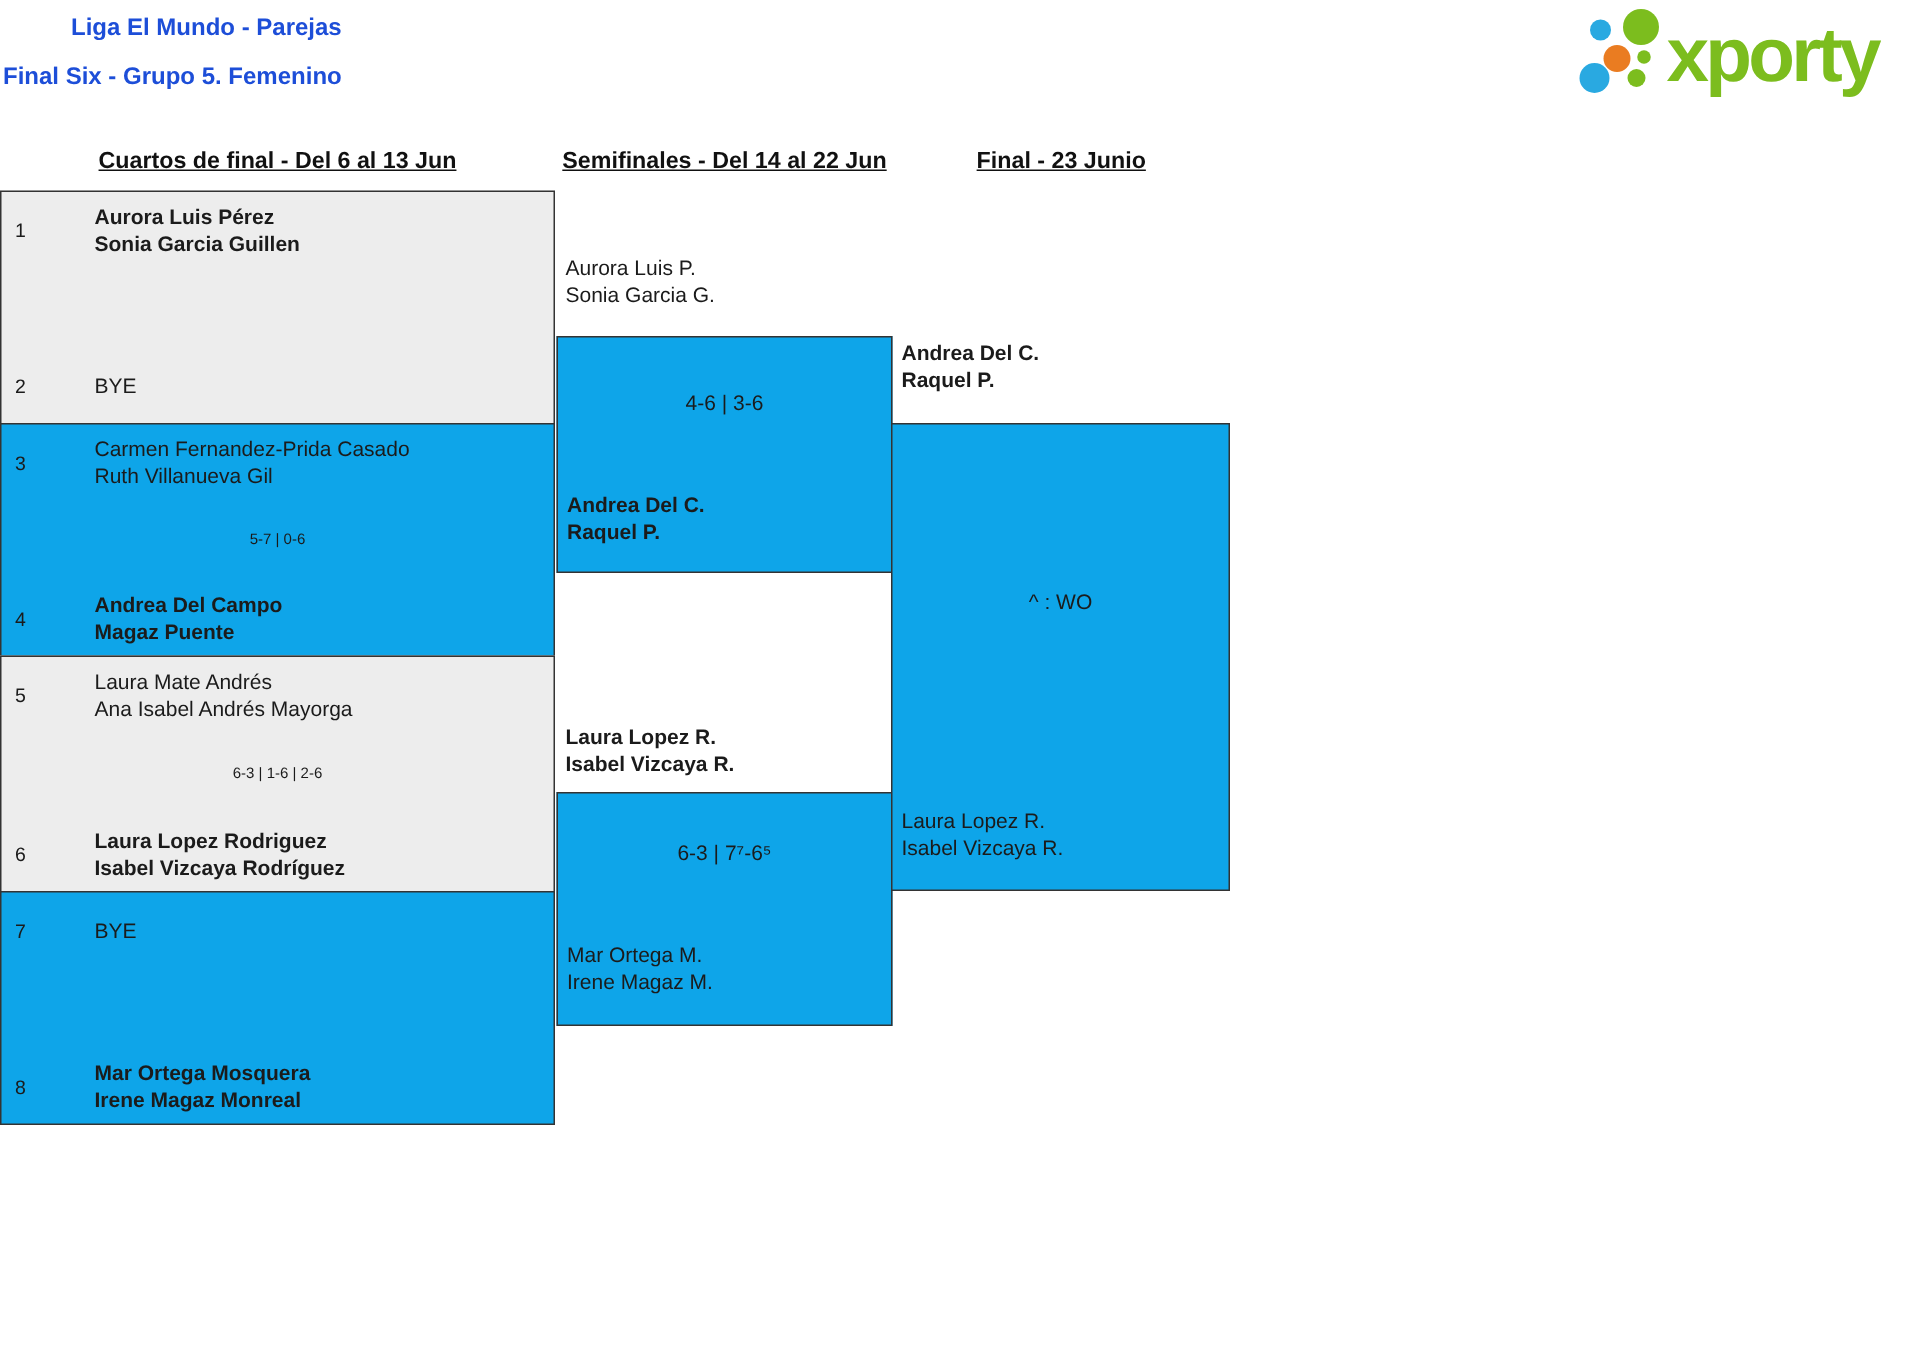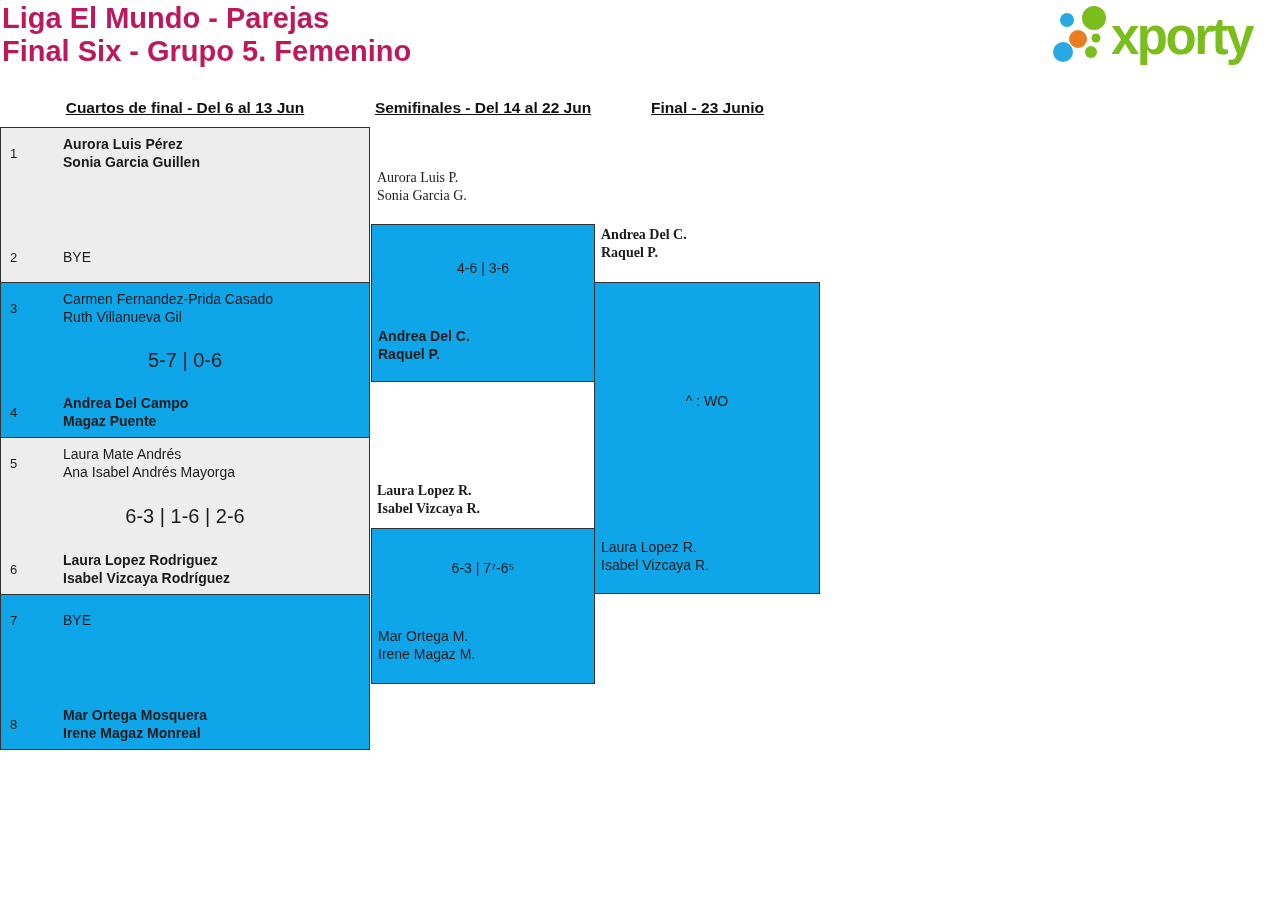--- a/index.html
+++ b/index.html
@@ -1,21 +1,21 @@
 <!DOCTYPE html>
 <html><head>
 <meta charset="utf-8">
 <style>
   * { margin:0; padding:0; box-sizing:border-box; }
   html,body { background:#fff; }
   .page {
     position:relative; width:1280px; height:905px; background:#ffffff;
     font-family:"Liberation Sans","DejaVu Sans",sans-serif; color:#1b1b1b; overflow:hidden;
   }
-  .title-block { position:absolute; left:2px; top:2px; font-size:29px; font-weight:700; line-height:33px; color:#be185d; }
+  .title-block { position:absolute; left:2px; top:2px; font-size:16px; font-weight:700; line-height:33px; color:#1d4ed8;text-align:right; }
   .logo { position:absolute; left:1045px; top:0; width:230px; height:72px; display:block; text-decoration:none; }
   .logo-text { font-family:"Liberation Sans","DejaVu Sans",sans-serif; font-weight:700; font-size:51px; letter-spacing:-2.5px; fill:#7cbd1e; }
 
   .round-header { position:absolute; top:97px; font-size:15.5px; font-weight:600; text-align:center; line-height:22px; color:#111;text-decoration:underline; }
   .rh-qf { left:0; width:370px; }
   .rh-sf { left:373px; width:220px; }
   .rh-f  { left:595px; width:225px; }
 
   .box { position:absolute; border:1px solid #333; background:#0ea5e9; }
   .box.gray { background:#ededed; }
@@ -25,33 +25,33 @@
   .qf2 { top:282px; height:156px; }
   .qf3 { top:437px; height:158px; }
   .qf4 { top:594px; height:156px; }
 
   .row { display:flex; align-items:center; min-height:36px; position:relative; z-index:1; }
   .seed { width:17px; flex:none; font-size:13px; color:#1b1b1b; }
   .names { font-size:14px; line-height:18px; }
   .names span { display:block;margin-left:36px; }
   .bold { font-weight:700; }
 
-  .qscore { position:absolute; left:0; right:0; top:50%; transform:translateY(-50%); text-align:center; font-size:20px; z-index:0; }
+  .qscore { position:absolute; left:0; right:0; top:50%; transform:translateY(-50%); text-align:center; font-size:10px; z-index:0; }
 
   .sfbox { left:371px; width:224px; }
   .sf1 { top:224px; height:158px; }
   .sf2 { top:528px; height:156px; }
   .finalbox { left:594px; top:282px; width:226px; height:312px; }
 
   .cscore { position:absolute; left:0; right:0; text-align:center; font-size:14px; }
   .inner-names { position:absolute; left:6px; font-size:14px; line-height:18px; }
   .inner-names span { display:block; }
 
   .float-names { position:absolute; font-size:14px; line-height:18px; }
-  .float-names span { display:block;font-family:Liberation Serif, serif; }
+  .float-names span { display:block; }
   .fn-sf1 { left:377px; top:169px; }
   .fn-sf2 { left:377px; top:482px; }
   .fn-final { left:601px; top:226px; }
 
   .sf1 .cscore { top:35px; }
   .sf1 .inner-names { top:102px; }
   .sf2 .cscore { top:31px; }
   .sf2 .inner-names { top:98px; }
   .finalbox .cscore { top:110px; }
   .finalbox .inner-names { top:255px; }

